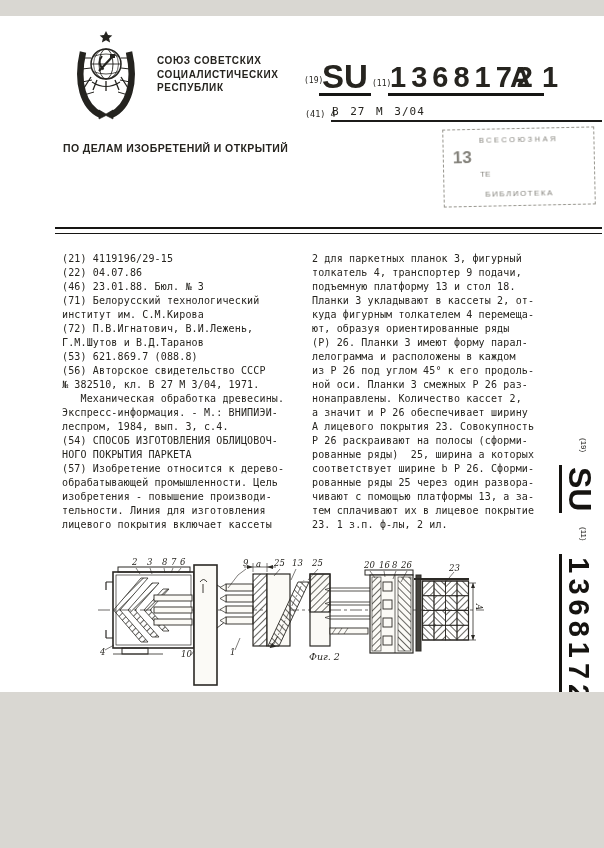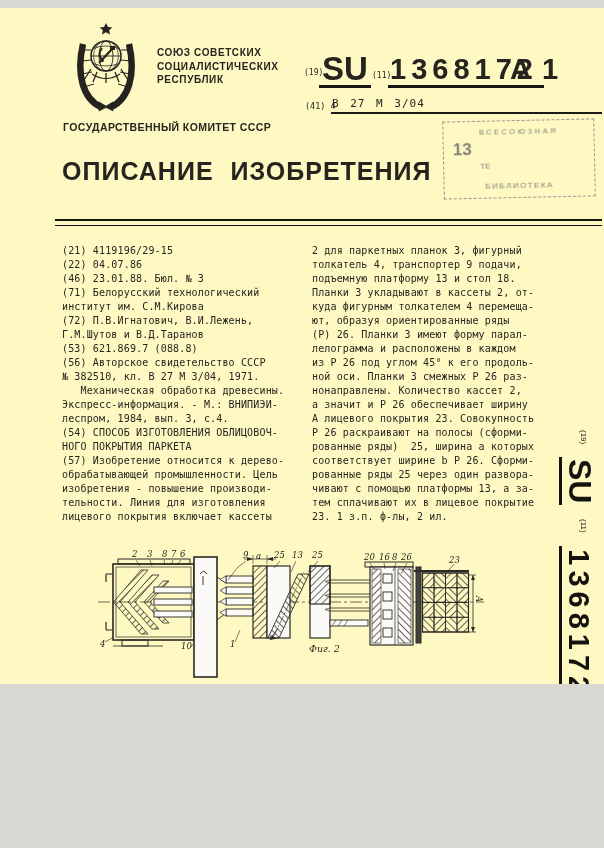--- a/index.html
+++ b/index.html
@@ -1,16 +1,16 @@
 <!DOCTYPE html>
 <html><head>
 <meta charset="utf-8">
 <style>
   html,body{margin:0;padding:0;background:#d9d7d2;}
-  .page{position:relative;width:604px;height:676px;margin:8px auto;background:#fef9c3;
+  .page{position:relative;width:604px;height:676px;margin:16px auto;background:#ffffff;
         font-family:"DejaVu Sans Mono",monospace;color:#26241f;overflow:hidden;}
   .abs{position:absolute;}
   
   .union{left:157px;top:38px;font-family:"Liberation Sans",sans-serif;font-weight:bold;
          font-size:10px;line-height:13.5px;letter-spacing:.6px;}
   .committee{left:63px;font-family:"Liberation Sans",sans-serif;font-weight:bold;
              font-size:10.5px;letter-spacing:.4px;}
   .c19{left:304px;top:60px;font-size:8px;}
   .su{left:319px;top:44px;font-family:"Liberation Sans",sans-serif;font-weight:bold;
       font-size:33px;border-bottom:3.5px solid #161513;padding:0 3px;line-height:1;}
@@ -97,30 +97,29 @@
   <span class="abs c19">(19)</span>
   <span class="abs su">SU</span>
   <span class="abs c11">(11)</span>
   <span class="abs docnum">1368172</span>
   <span class="abs kind">A 1</span>
 
   <span class="abs c51">(41) 4</span>
   <span class="abs ipc">В 27 М 3/04</span>
   <div class="abs ipc-rule"></div>
 
-  <div class="abs committee" style="top:113px;">ГОСУДАРСТВЕННЫЙ КОМИТЕТ СССР</div>
+  <div class="abs committee" style="top:126px;">ПО ДЕЛАМ ИЗОБРЕТЕНИЙ И ОТКРЫТИЙ</div>
 
   <div class="abs stamp">
     <span class="s-top">ВСЕСОЮЗНАЯ</span>
     <span class="s-num">13</span>
     <span class="s-mid">ТЕ</span>
     <span class="s-bot">БИБЛИОТЕКА</span>
   </div>
 
-  <div class="abs title">ОПИСАНИЕ ИЗОБРЕТЕНИЯ</div>
   <div class="abs rule-double"></div>
 
   <div class="abs col col-left"><div>(21) 4119196/29-15</div><div>(22) 04.07.86</div><div>(46) 23.01.88. Бюл. № 3</div><div>(71) Белорусский технологический</div><div>институт им. С.М.Кирова</div><div>(72) П.В.Игнатович, В.И.Лежень,</div><div>Г.М.Шутов и В.Д.Таранов</div><div>(53) 621.869.7 (088.8)</div><div>(56) Авторское свидетельство СССР</div><div>№ 382510, кл. В 27 М 3/04, 1971.</div><div>   Механическая обработка древесины.</div><div>Экспресс-информация. - М.: ВНИПИЭИ-</div><div>леспром, 1984, вып. 3, с.4.</div><div>(54) СПОСОБ ИЗГОТОВЛЕНИЯ ОБЛИЦОВОЧ-</div><div>НОГО ПОКРЫТИЯ ПАРКЕТА</div><div>(57) Изобретение относится к дерево-</div><div>обрабатывающей промышленности. Цель</div><div>изобретения - повышение производи-</div><div>тельности. Линия для изготовления</div><div>лицевого покрытия включает кассеты</div></div>
   <div class="abs col col-right"><div>2 для паркетных планок 3, фигурный</div><div>толкатель 4, транспортер 9 подачи,</div><div>подъемную платформу 13 и стол 18.</div><div>Планки 3 укладывают в кассеты 2, от-</div><div>куда фигурным толкателем 4 перемеща-</div><div>ют, образуя ориентированные ряды</div><div>(Р) 26. Планки 3 имеют форму парал-</div><div>лелограмма и расположены в каждом</div><div>из Р 26 под углом 45° к его продоль-</div><div>ной оси. Планки 3 смежных Р 26 раз-</div><div>нонаправлены. Количество кассет 2,</div><div>а значит и Р 26 обеспечивает ширину</div><div>А лицевого покрытия 23. Совокупность</div><div>Р 26 раскраивают на полосы (сформи-</div><div>рованные ряды)  25, ширина а которых</div><div>соответствует ширине b Р 26. Сформи-</div><div>рованные ряды 25 через один развора-</div><div>чивают с помощью платформы 13, а за-</div><div>тем сплачивают их в лицевое покрытие</div><div>23. 1 з.п. ф-лы, 2 ил.</div></div>
 
   <div class="abs figure-wrap">
     <svg class="fig-svg" width="400" height="132" viewBox="0 0 400 132">
       <defs>
         <pattern id="hA" width="5" height="5" patternUnits="userSpaceOnUse" patternTransform="rotate(45)">
           <line x1="0" y1="0" x2="0" y2="5" stroke="#35332e" stroke-width="1.5"></line>

